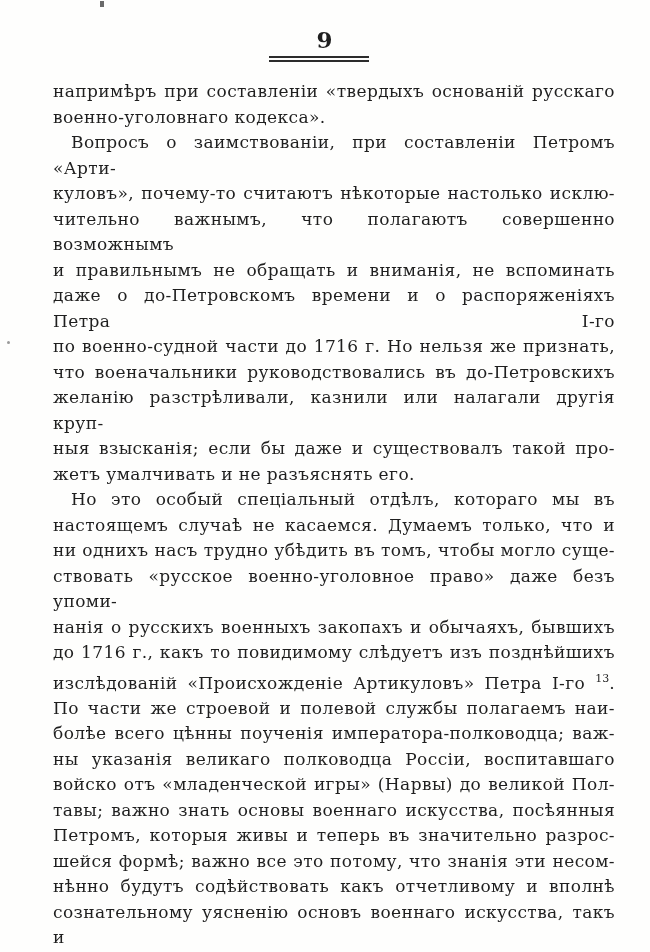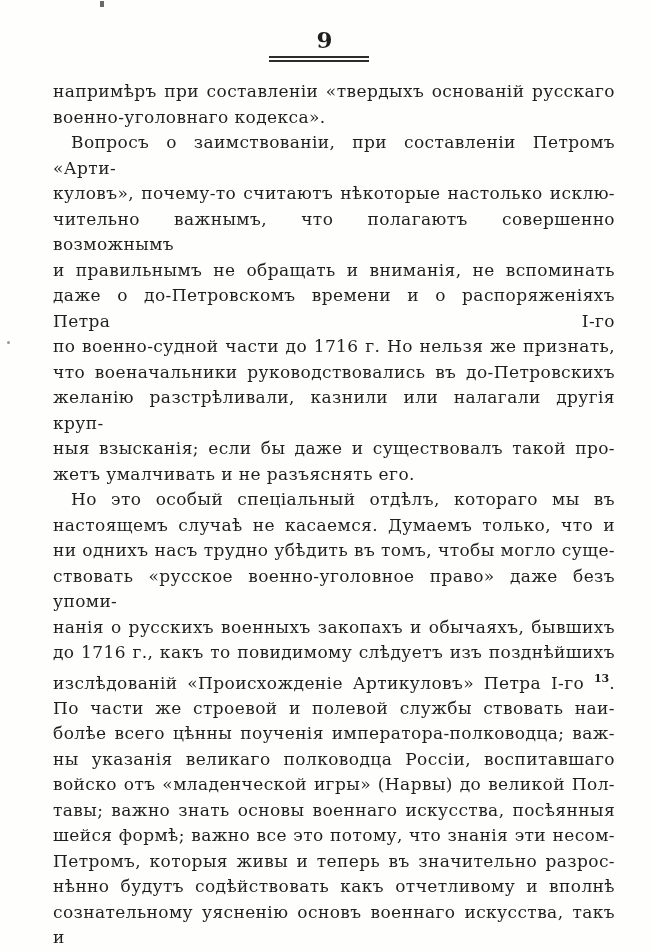--- a/index.html
+++ b/index.html
@@ -53,21 +53,21 @@
     text-align-last: left;
   }
   .line.indent {
     text-indent: 18px;
   }
   .it {
   }
   .sup {
     vertical-align: super;
     font-size: 11px;
-    font-weight: bold;
+    font-weight: normal;
     letter-spacing: 0;
   }
   .speck {
     position: absolute;
     background: #6a6a6a;
   }
   .speck-1 { left: 100px; top: 1px; width: 4px; height: 6px; }
   .speck-2 { left: 7px; top: 341px; width: 3px; height: 3px; background: #9a9a9a; border-radius: 50%; }
 </style>
 </head>
@@ -95,24 +95,24 @@
       <div class="line"><span>желанію разстрѣливали, казнили или налагали другія круп-</span></div>
       <div class="line"><span>ныя взысканія; если бы даже и существовалъ такой про-</span></div>
       <div class="line flush"><span>жетъ умалчивать и не разъяснять его.</span></div>
       <div class="line indent"><span>Но это особый спеціальный отдѣлъ, котораго мы въ</span></div>
       <div class="line"><span>настоящемъ случаѣ не касаемся. Думаемъ только, что и</span></div>
       <div class="line"><span>ни однихъ насъ трудно убѣдить въ томъ, чтобы могло суще-</span></div>
       <div class="line"><span>ствовать «русское военно-уголовное право» даже безъ упоми-</span></div>
       <div class="line"><span>нанія о русскихъ военныхъ закопахъ и обычаяхъ, бывшихъ</span></div>
       <div class="line"><span>до 1716 г., какъ то повидимому слѣдуетъ изъ позднѣйшихъ</span></div>
       <div class="line"><span>изслѣдованій «Происхожденіе Артикуловъ» Петра I-го </span><span class="sup">13</span><span>.</span></div>
-      <div class="line"><span>По части же строевой и полевой службы ствовать наи-</span></div>
+      <div class="line"><span>По части же строевой и полевой службы полагаемъ наи-</span></div>
       <div class="line"><span>болѣе всего цѣнны </span><span class="it">поученія</span><span> императора-полководца; важ-</span></div>
       <div class="line"><span>ны </span><span class="it">указанія</span><span> великаго полководца Россіи, воспитавшаго</span></div>
       <div class="line"><span>войско отъ «младенческой игры» (Нарвы) до великой Пол-</span></div>
       <div class="line"><span>тавы; важно знать </span><span class="it">основы</span><span> военнаго искусства, посѣянныя</span></div>
+      <div class="line"><span>Петромъ, которыя живы и теперь въ значительно разрос-</span></div>
       <div class="line"><span>шейся формѣ; важно все это потому, что знанія эти несом-</span></div>
-      <div class="line"><span>Петромъ, которыя живы и теперь въ значительно разрос-</span></div>
       <div class="line"><span>нѣнно будутъ содѣйствовать какъ отчетливому и вполнѣ</span></div>
       <div class="line"><span>сознательному уясненію основъ военнаго искусства, такъ и</span></div>
       <div class="line"><span>анализу историческихъ фактовъ отечественной военной исто-</span></div>
     </div>
 </div>
 
 </body></html>

